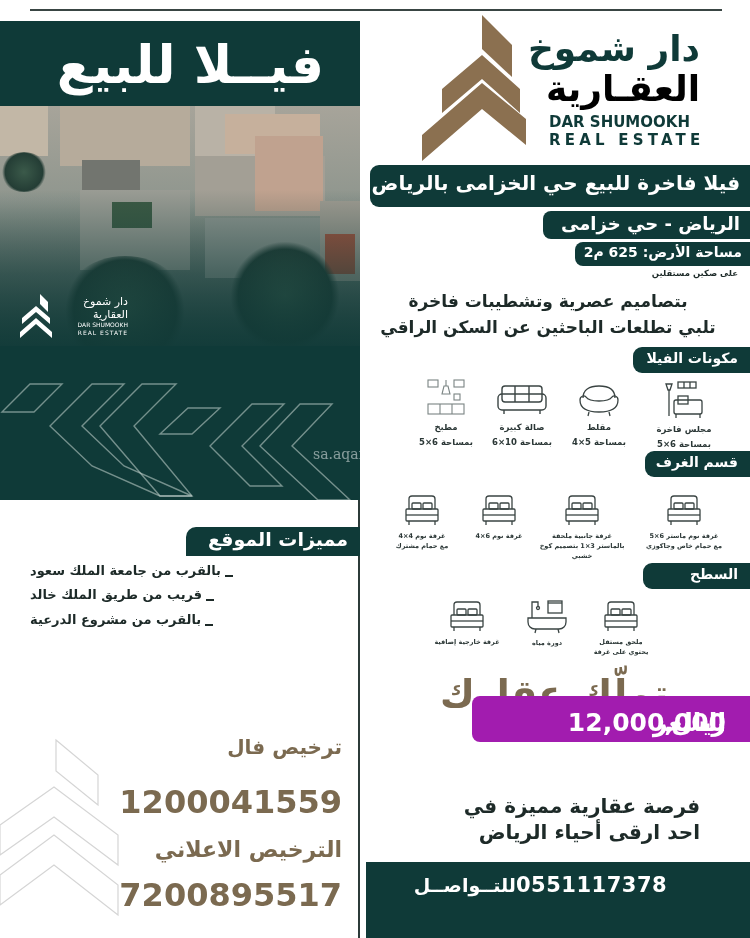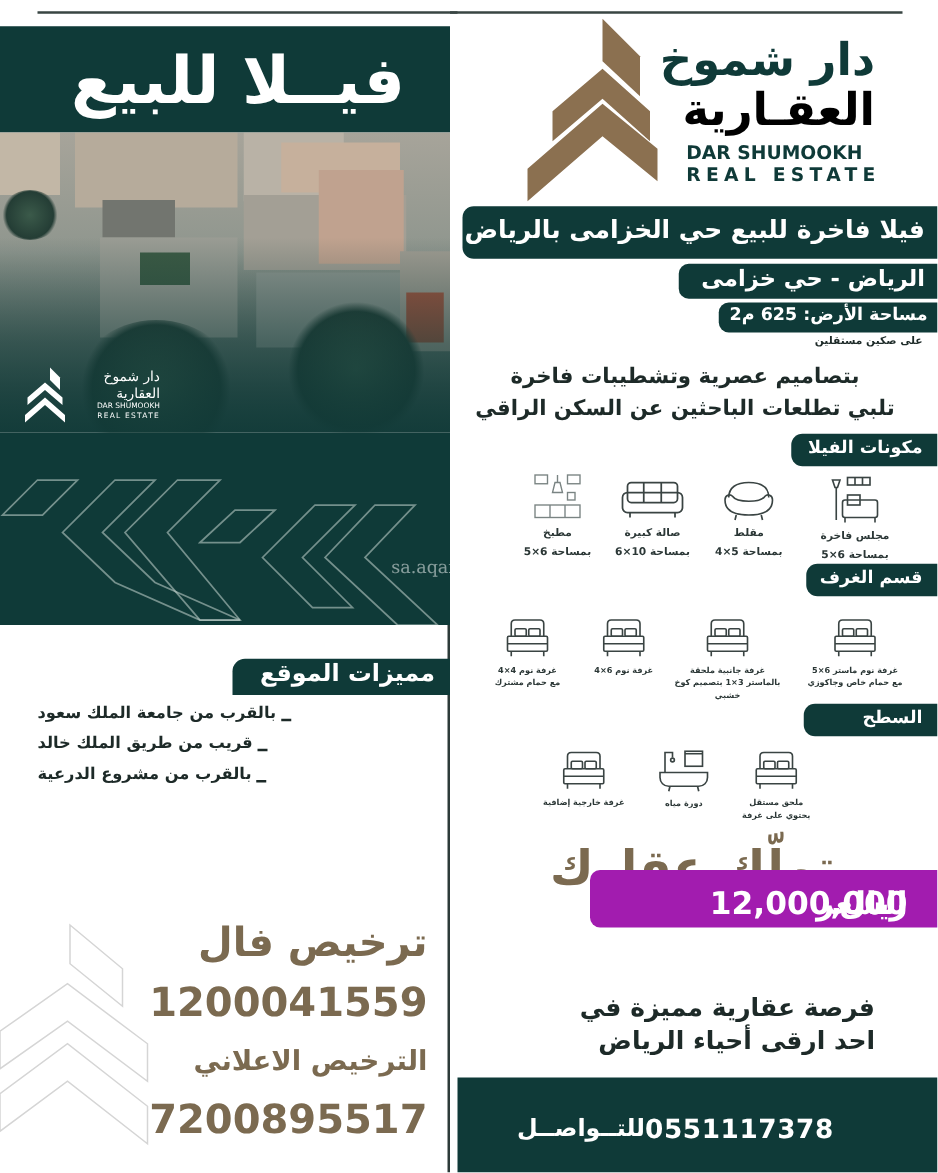--- a/index.html
+++ b/index.html
@@ -28,21 +28,21 @@
   .small-logo .en1 { font-size: 6px; line-height: 8px; direction: ltr; }
 
   .loc-badge { left: 186px; top: 527px; width: 174px; height: 29px; background: #0f3a38; border-radius: 10px 0 0 0; }
   .loc-badge span { position: absolute; right: 12px; top: 1px; color: #fff; font-size: 19px; font-weight: bold; }
   .loc-list { left: 30px; top: 558px; width: 330px; }
   .loc-list li { list-style: none; height: 24.5px; display: flex; align-items: center; justify-content: flex-end; font-size: 13px; color: #1d2a28; font-weight: bold; }
   .loc-list li .dash { width: 8px; height: 2px; background: #1d2a28; margin-left: 4px; align-self: flex-end; margin-bottom: 6px; }
   .v-line { left: 358px; top: 500px; width: 2px; height: 438px; background: #2c3b39; }
 
   .lic { right: 408px; text-align: right; color: #7b6a50; font-weight: bold; }
-  .lic-label1 { top: 735px; font-size: 32px; }
+  .lic-label1 { top: 735px; font-size: 20px; }
   .lic-num1 { top: 783px; font-size: 32px; direction: ltr; }
   .lic-label2 { top: 837px; font-size: 22px; }
   .lic-num2 { top: 876px; font-size: 32px; direction: ltr; }
 
   
   .logo-mark { left: 420px; top: 15px; width: 110px; height: 150px; }
   .logo-ar1 { right: 50px; top: 30px; color: #0f3a38; font-size: 36px; font-weight: bold; line-height: 38px; }
   .logo-ar2 { right: 50px; top: 70px; color: #000000; font-size: 36px; font-weight: bold; line-height: 38px; }
   .logo-en1 { left: 549px; top: 113px; color: #0f3a38; font-size: 15px; font-weight: bold; }
   .logo-en2 { left: 549px; top: 131px; color: #0f3a38; font-size: 15px; font-weight: bold; letter-spacing: 4.2px; }
@@ -372,17 +372,17 @@
       <span>ريال</span>
     </span>
 </div>
 
 <div class="abs pitch ar">
   <div>فرصة عقارية مميزة في</div>
   <div>احد ارقى أحياء الرياض</div>
 </div>
 
 <div class="abs contact-band">
-  <div class="contact-row ar" style="top:8px;margin-top:18px;">
+  <div class="contact-row ar" style="top:8px;">
     <span class="k">للتــواصــل</span>
     <span class="v">0551117378</span>
   </div>
 </div>
 
 </body></html>

